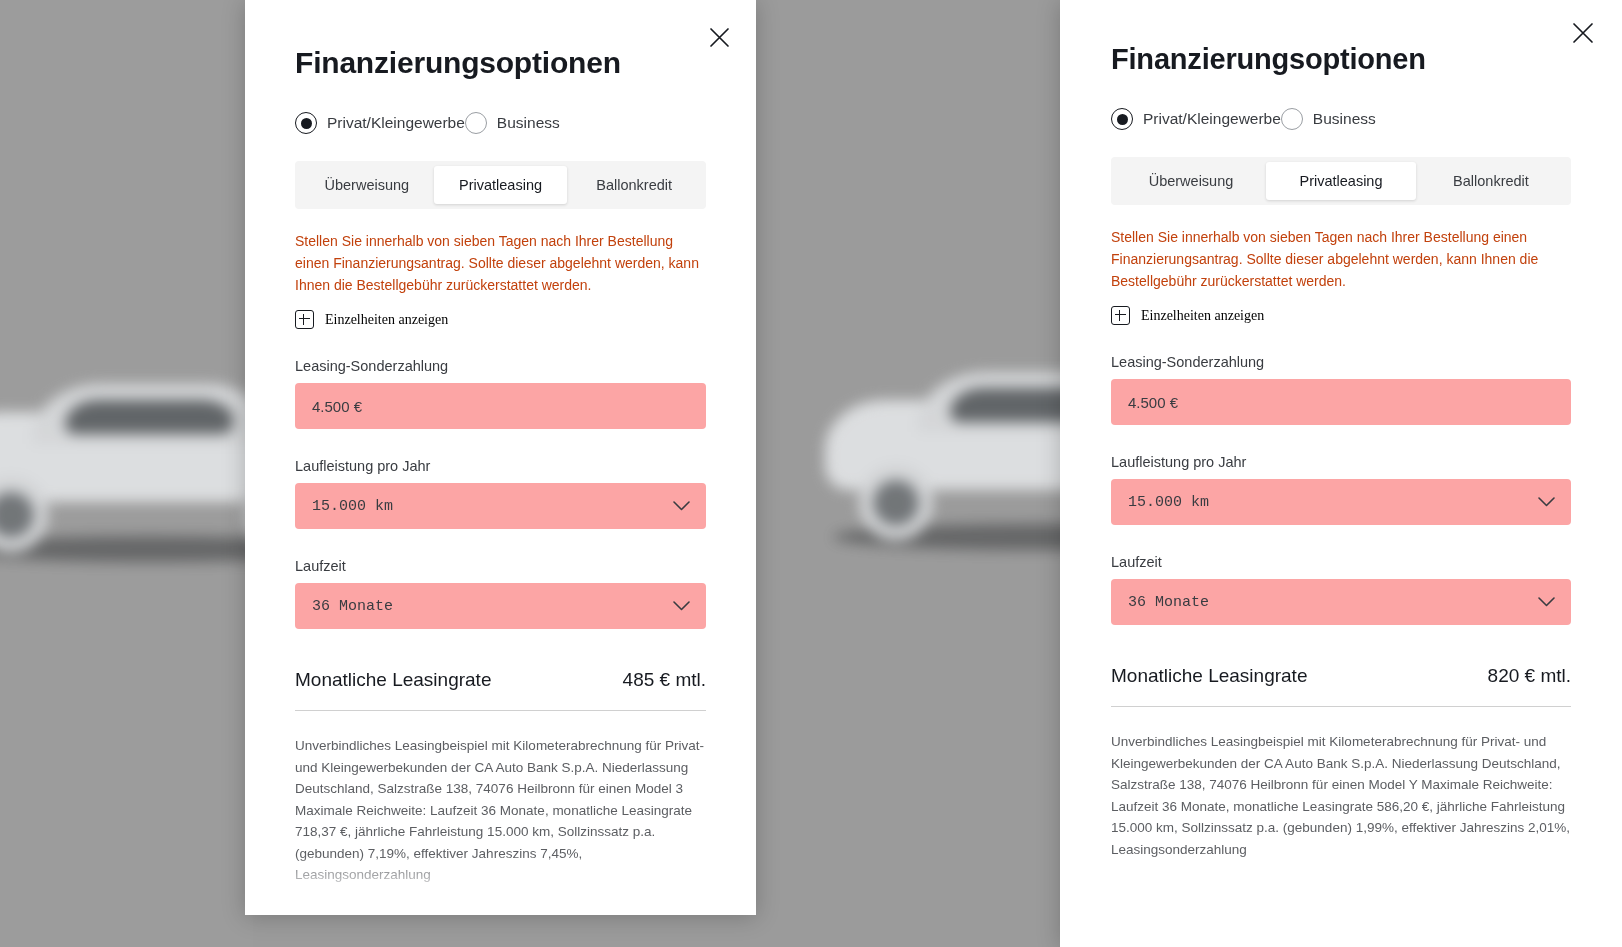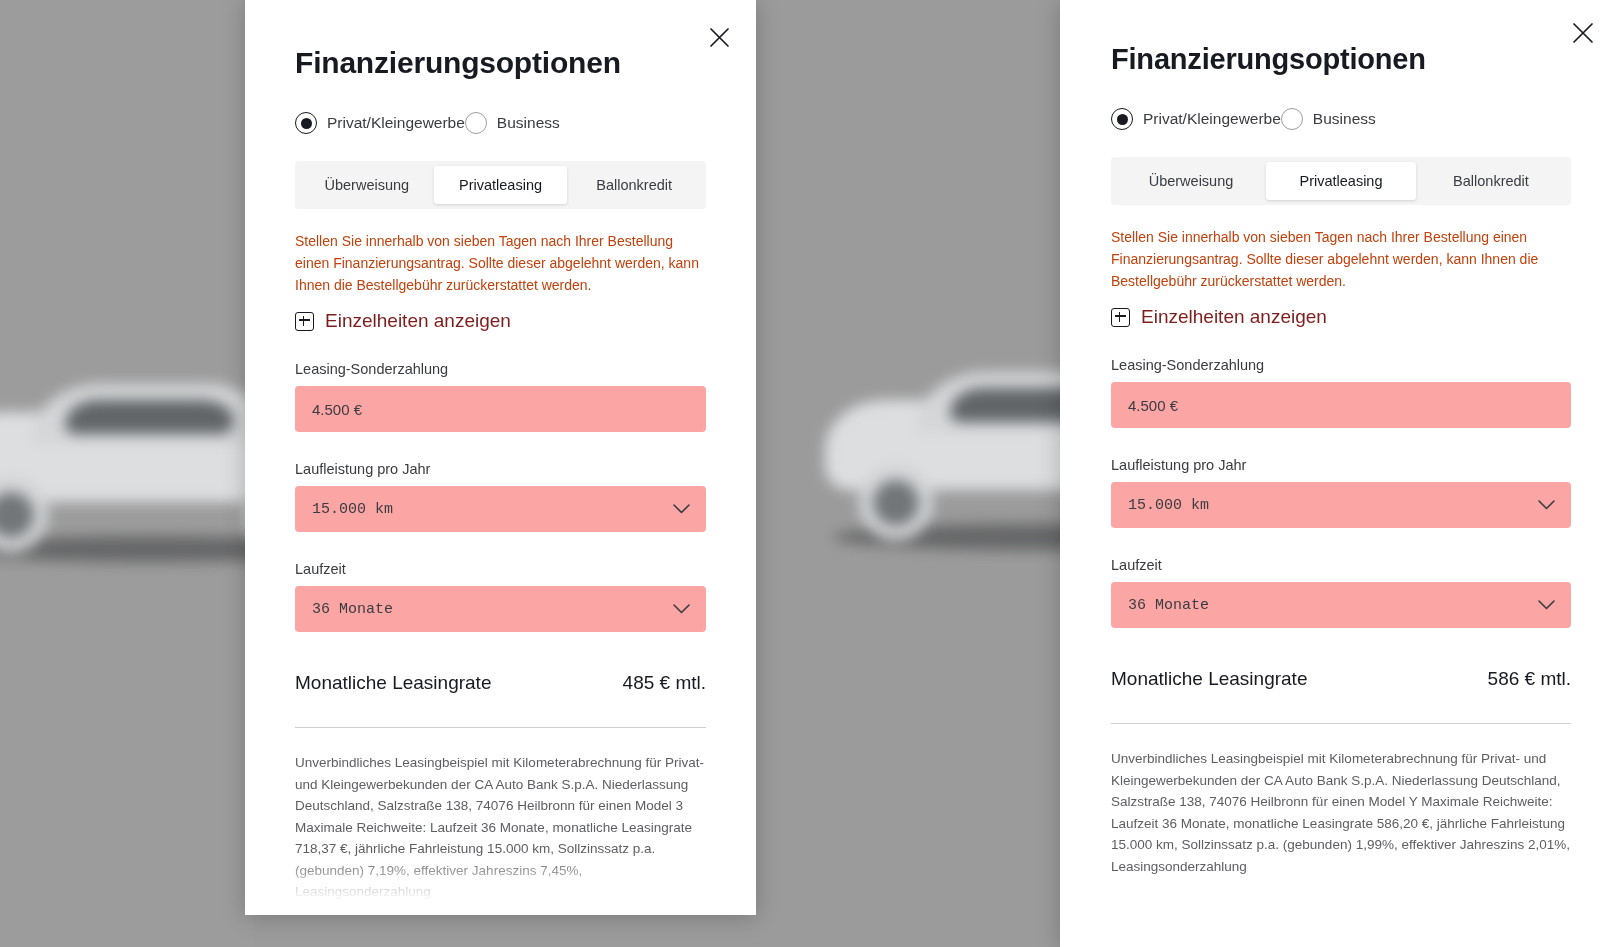--- a/index.html
+++ b/index.html
@@ -238,22 +238,23 @@
     flex: none;
   }
   .plus-box::before, .plus-box::after {
     content: "";
     position: absolute;
     background: #171a20;
   }
   .plus-box::before { left: 3.3px; right: 3.3px; top: 6.8px; height: 1.6px; }
   .plus-box::after  { top: 3.3px; bottom: 3.3px; left: 6.8px; width: 1.6px; }
   .details-label {
-    font-size: 19px;
-    color: #7f1d1d;
+    font-size: 14px;
+    color: #000000;
+    font-family: Liberation Serif, serif;
   }
 
   .field {
     margin-top: 29px;
   }
   .field-label {
     font-size: 14.5px;
     color: #393c41;
     margin-bottom: 9px;
   }
@@ -277,21 +278,21 @@
     transform: translateY(-50%);
     color: #393c41;
     display: flex;
   }
 
   .total-row {
     margin-top: 40px;
     display: flex;
     align-items: baseline;
     justify-content: space-between;
-    padding-bottom: 33px;
+    padding-bottom: 19px;
     border-bottom: 1px solid #d0d0d0;
   }
   .total-label {
     font-size: 19px;
     color: #171a20;
   }
   .total-value {
     font-size: 19px;
     color: #171a20;
   }
@@ -476,19 +477,19 @@
         <span class="chev">
           <svg width="17" height="10" viewBox="0 0 17 10" aria-hidden="true">
               <path d="M1 1 L8.5 8.5 L16 1" stroke="#393c41" stroke-width="1.6" fill="none" stroke-linecap="round" stroke-linejoin="round"></path>
             </svg>
         </span>
       </div>
     </div>
 
     <div class="total-row">
       <span class="total-label">Monatliche Leasingrate</span>
-      <span class="total-value">586 € mtl.</span>
+      <span class="total-value">820 € mtl.</span>
     </div>
 
     <p class="fineprint">Unverbindliches Leasingbeispiel mit Kilometerabrechnung für Privat- und Kleingewerbekunden der CA Auto Bank S.p.A. Niederlassung Deutschland, Salzstraße 138, 74076 Heilbronn für einen Model Y Maximale Reichweite: Laufzeit 36 Monate, monatliche Leasingrate 586,20 €, jährliche Fahrleistung 15.000 km, Sollzinssatz p.a. (gebunden) 1,99%, effektiver Jahreszins 2,01%, Leasingsonderzahlung</p>
   </div>
   <div class="fade"></div>
 </div>
 
 </body></html>

